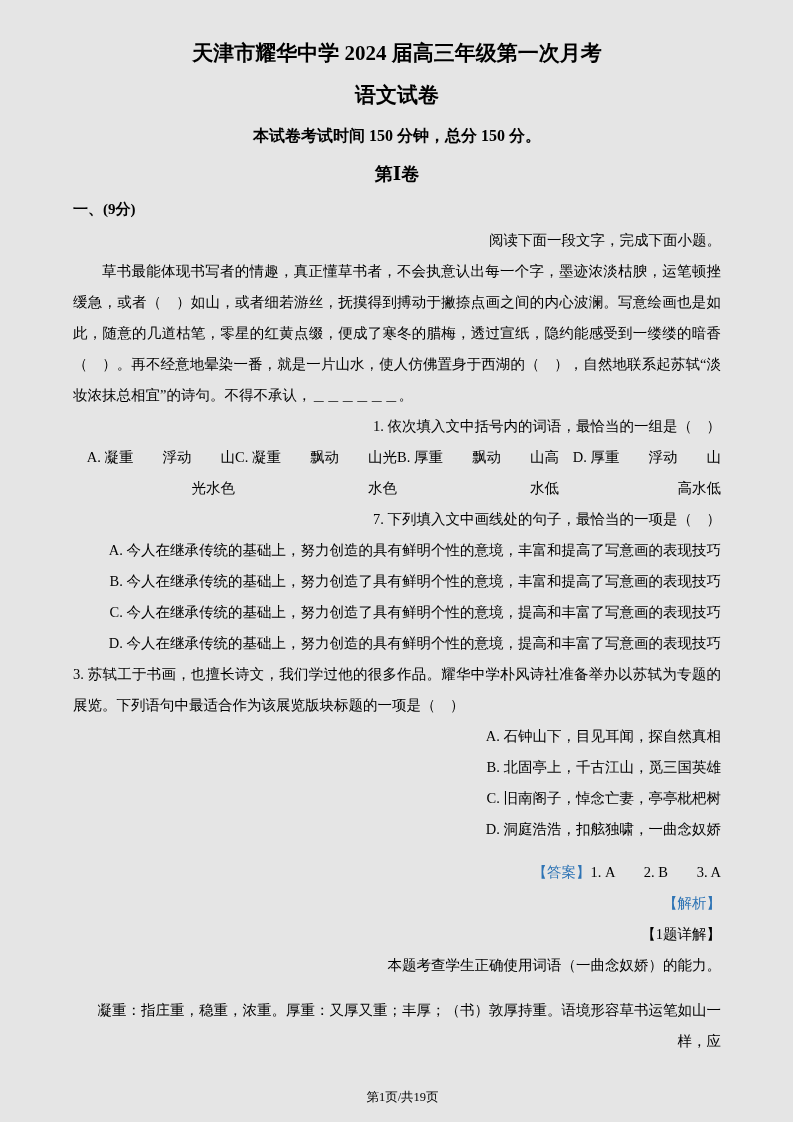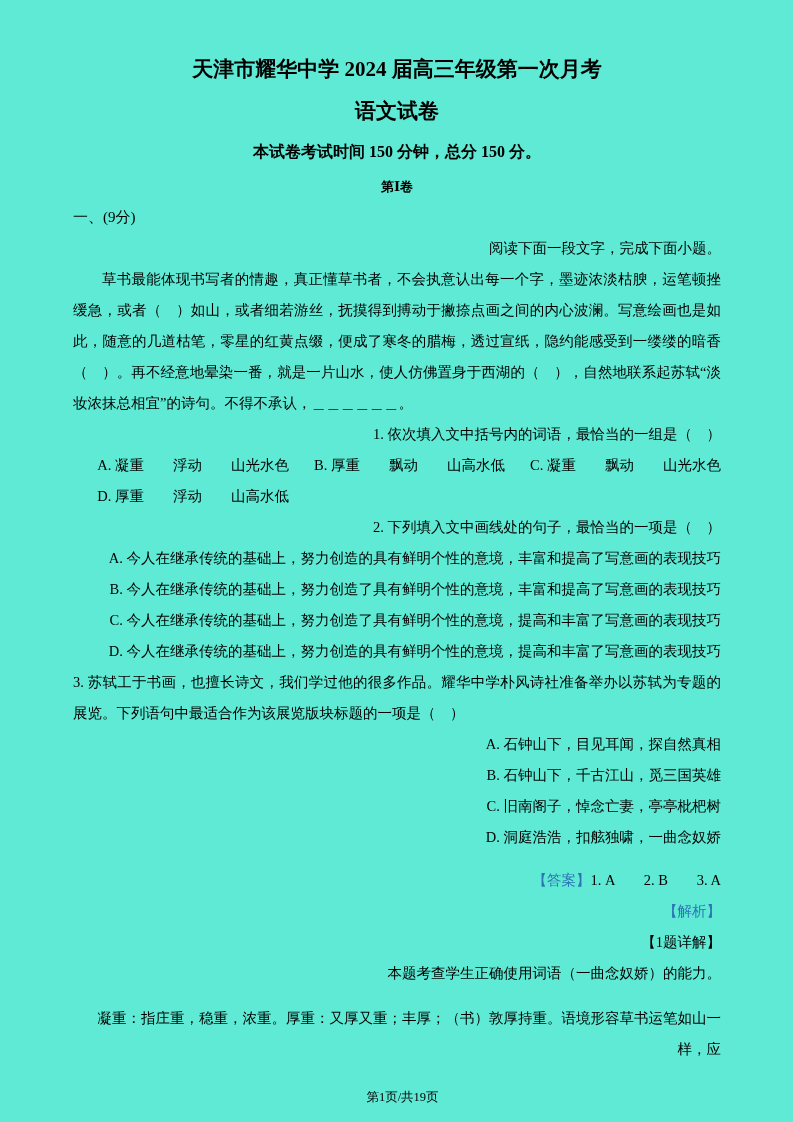--- a/index.html
+++ b/index.html
@@ -7,61 +7,61 @@
   body {
     width: 793px;
     height: 1122px;
     font-family: "Liberation Serif", "DejaVu Serif", serif;
     color: #000000;
   }
   .page {
     position: relative;
     width: 793px;
     height: 1122px;
-    padding: 56px 72px 60px 73px;
-    background: #5eead4;
+    padding: 40px 72px 60px 73px;
+    background: #e5e5e5;
     overflow: hidden;
   }
   .title {
     text-align: center;
     font-size: 21px;
     font-weight: bold;
     line-height: 1.25;
   }
   .title.main { margin-bottom: 16px; }
   .title.sub  { margin-bottom: 16px; }
   .exam-info {
     text-align: center;
     font-size: 16px;
     font-weight: bold;
     line-height: 1.4;
     margin-bottom: 14px;
   }
   .volume {
     text-align: center;
-    font-size: 13px;
+    font-size: 18px;
     font-weight: bold;
     line-height: 1.5;
     margin-bottom: 6px;
   }
   .section {
     font-size: 15px;
-    font-weight: normal;
+    font-weight: bold;
     line-height: 31px;
   }
   .para {
     font-size: 14.5px;
     line-height: 31px;
     text-align: right;
   }
   .indent { text-indent: 2em; }
   .justify { text-align: justify; }
   .options-grid {
     display: grid;
-    grid-template-columns: 1fr 1fr 1fr;
+    grid-template-columns: 1fr 1fr 1fr 1fr;
   }
   .answer-line { margin-top: 12px; }
   .blue { color: var(--accent, #2e74b5); }
   .expl + .expl { margin-top: 14px; }
   .footer {
     position: absolute;
     left: 12px;
     right: 0;
     bottom: 16px;
     text-align: center;
@@ -81,34 +81,34 @@
   <p class="volume">第Ⅰ卷</p>
 
   <p class="section">一、(9分)</p>
 
   <p class="para indent">阅读下面一段文字，完成下面小题。</p>
   <p class="para indent justify">草书最能体现书写者的情趣，真正懂草书者，不会执意认出每一个字，墨迹浓淡枯腴，运笔顿挫缓急，或者（　）如山，或者细若游丝，抚摸得到搏动于撇捺点画之间的内心波澜。写意绘画也是如此，随意的几道枯笔，零星的红黄点缀，便成了寒冬的腊梅，透过宣纸，隐约能感受到一缕缕的暗香（　）。再不经意地晕染一番，就是一片山水，使人仿佛置身于西湖的（　），自然地联系起苏轼“淡妆浓抹总相宜”的诗句。不得不承认，＿＿＿＿＿＿。</p>
 
   <p class="para">1. 依次填入文中括号内的词语，最恰当的一组是（　）</p>
   <div class="options-grid">
     <p class="para">A. 凝重　　浮动　　山光水色</p>
+    <p class="para">C. 凝重　　飘动　　山光水色</p>
     <p class="para">B. 厚重　　飘动　　山高水低</p>
-    <p class="para">C. 凝重　　飘动　　山光水色</p>
     <p class="para">D. 厚重　　浮动　　山高水低</p>
   </div>
 
-  <p class="para">2. 下列填入文中画线处的句子，最恰当的一项是（　）</p>
+  <p class="para">7. 下列填入文中画线处的句子，最恰当的一项是（　）</p>
   <p class="para">A. 今人在继承传统的基础上，努力创造的具有鲜明个性的意境，丰富和提高了写意画的表现技巧</p>
   <p class="para">B. 今人在继承传统的基础上，努力创造了具有鲜明个性的意境，丰富和提高了写意画的表现技巧</p>
   <p class="para">C. 今人在继承传统的基础上，努力创造了具有鲜明个性的意境，提高和丰富了写意画的表现技巧</p>
   <p class="para">D. 今人在继承传统的基础上，努力创造的具有鲜明个性的意境，提高和丰富了写意画的表现技巧</p>
 
   <p class="para justify">3. 苏轼工于书画，也擅长诗文，我们学过他的很多作品。耀华中学朴风诗社准备举办以苏轼为专题的展览。下列语句中最适合作为该展览版块标题的一项是（　）</p>
   <p class="para">A. 石钟山下，目见耳闻，探自然真相</p>
-  <p class="para">B. 石钟山下，千古江山，觅三国英雄</p>
+  <p class="para">B. 北固亭上，千古江山，觅三国英雄</p>
   <p class="para">C. 旧南阁子，悼念亡妻，亭亭枇杷树</p>
   <p class="para">D. 洞庭浩浩，扣舷独啸，一曲念奴娇</p>
 
   <p class="para answer-line"><span class="blue">【答案】</span><span>1. A　　2. B　　3. A</span></p>
 
   <p class="para blue">【解析】</p>
 
   <p class="para">【1题详解】</p>
 
   <p class="para expl">本题考查学生正确使用词语（一曲念奴娇）的能力。</p>

